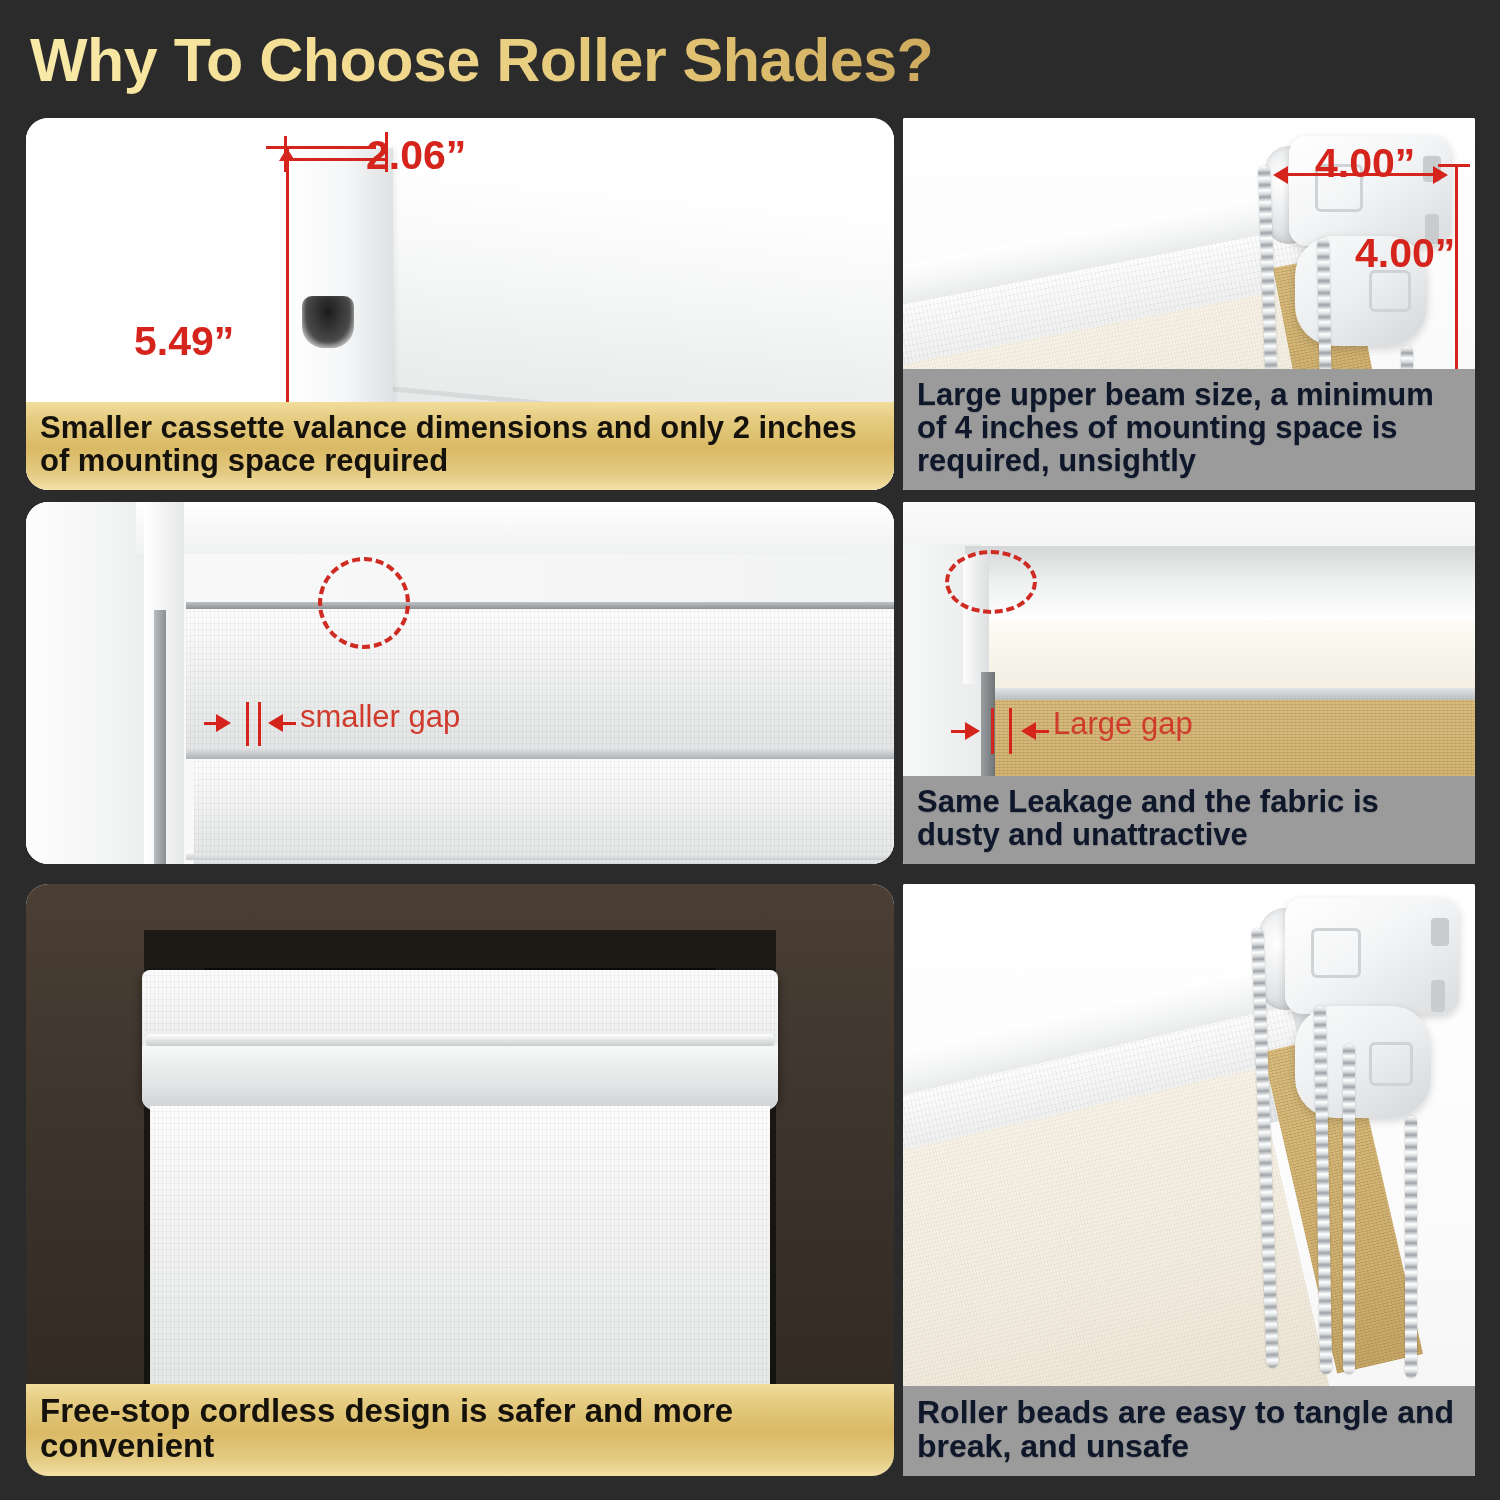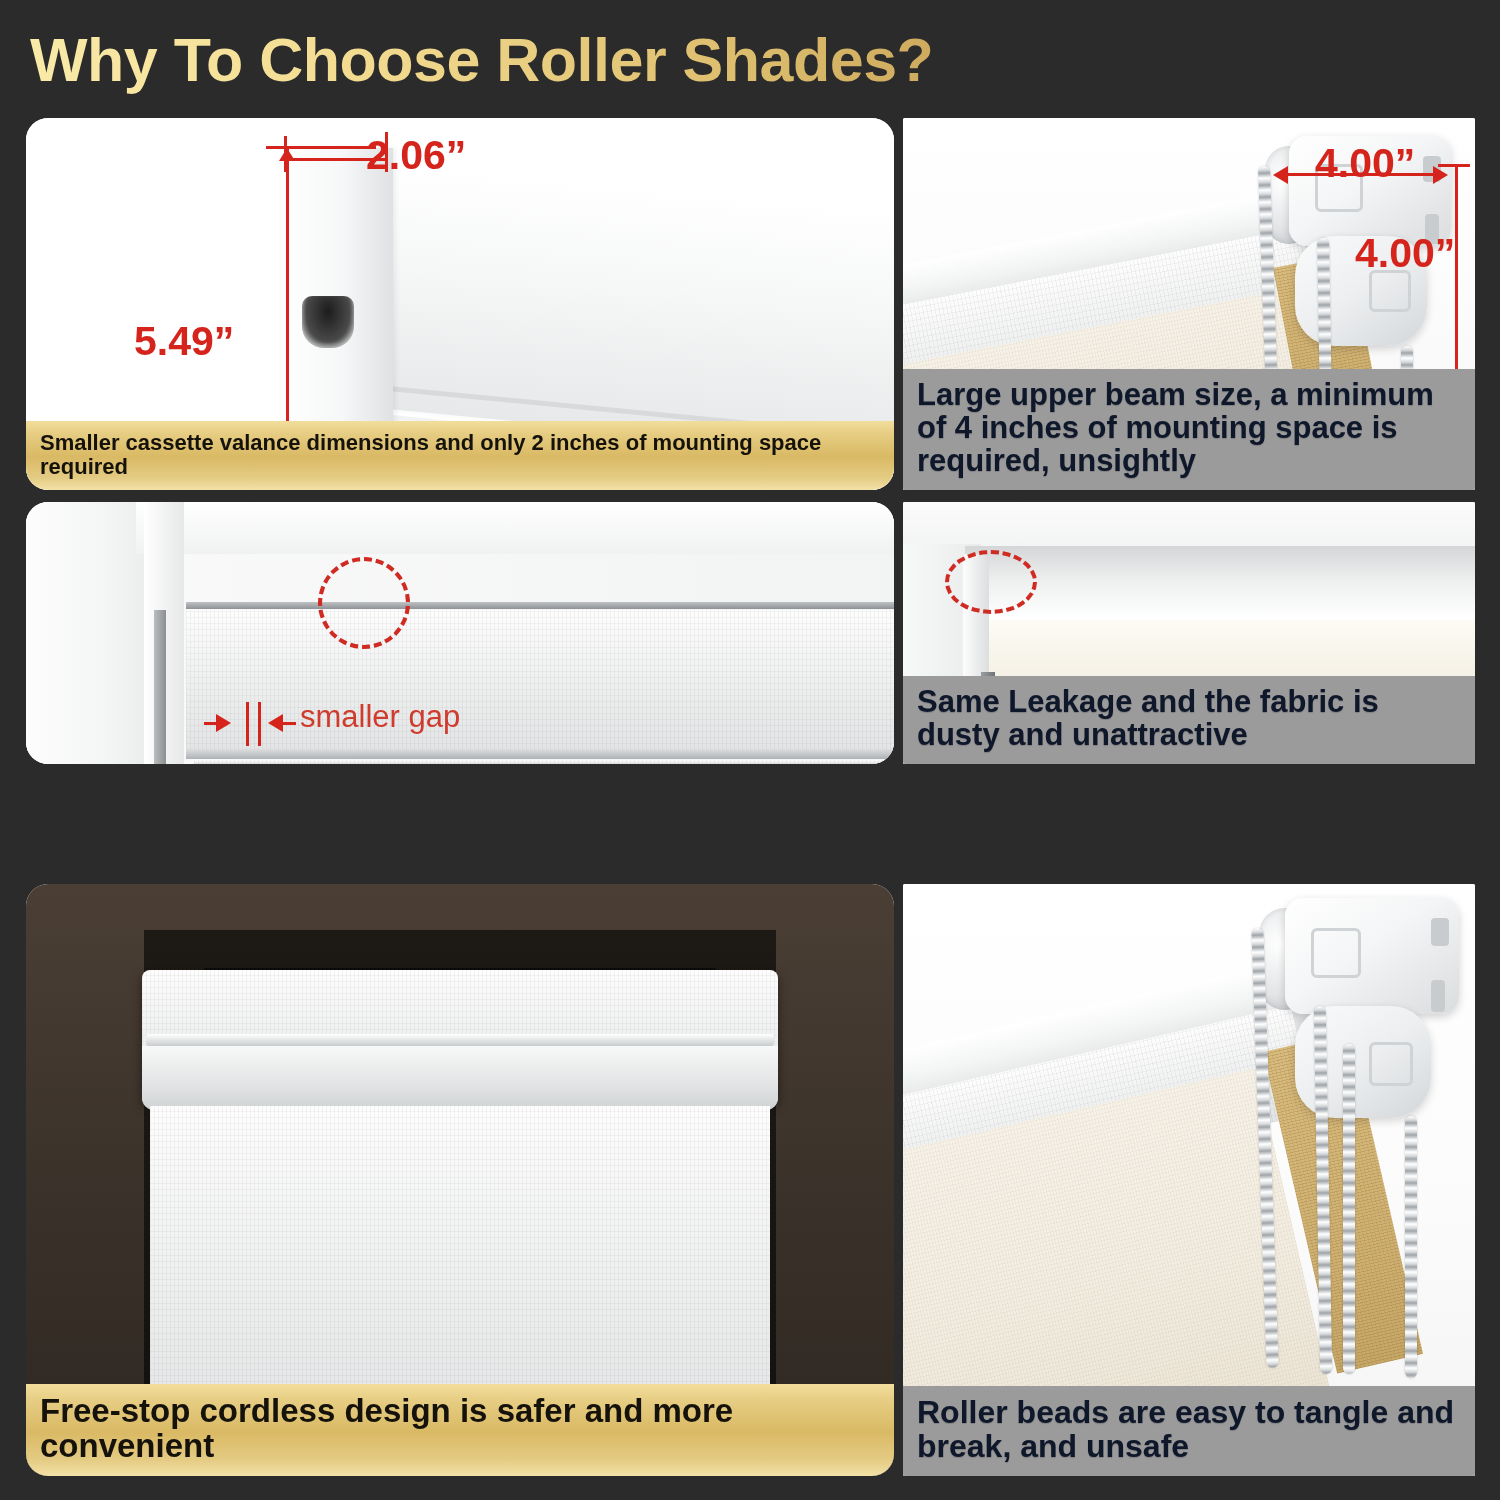--- a/index.html
+++ b/index.html
@@ -21,39 +21,39 @@
     white-space:nowrap;line-height:72px;
   }
 
   
   .panel{position:absolute;overflow:hidden;background:#fff;}
   .panel.left{border-radius:22px;}
   .panel.right{border-radius:2px;}
 
   
   .r1{top:118px;height:372px;}
-  .r2{top:502px;height:262px;}
+  .r2{top:502px;height:362px;}
   .r3{top:884px;height:592px;}
   
   .cL{left:26px;width:868px;}
   .cR{left:903px;width:572px;}
 
   .imgwrap{position:absolute;inset:0;overflow:hidden;}
 
   
   .cap{
     position:absolute;left:0;right:0;bottom:0;
     box-sizing:border-box;
     padding:10px 14px 12px 14px;
     font-weight:bold;line-height:1.06;
     z-index:40;
   }
   .cap.gold{
     background:linear-gradient(180deg,#f2dd9c 0%,#e6cd83 18%,#d9b964 52%,#e4cb83 82%,#f3e1a6 100%);
-    color:#15120c;font-size:22px;
+    color:#15120c;font-size:31px;
   }
   .cap.gray{
     background:#9b9b9b;color:#0f172a;font-size:31px;
     text-shadow:0 1px 1px rgba(0,0,0,.18);
   }
   .cap.gold.big{font-size:33px;}
   .cap.gray.big{font-size:32px;}
 
   
   .fabric-white{

